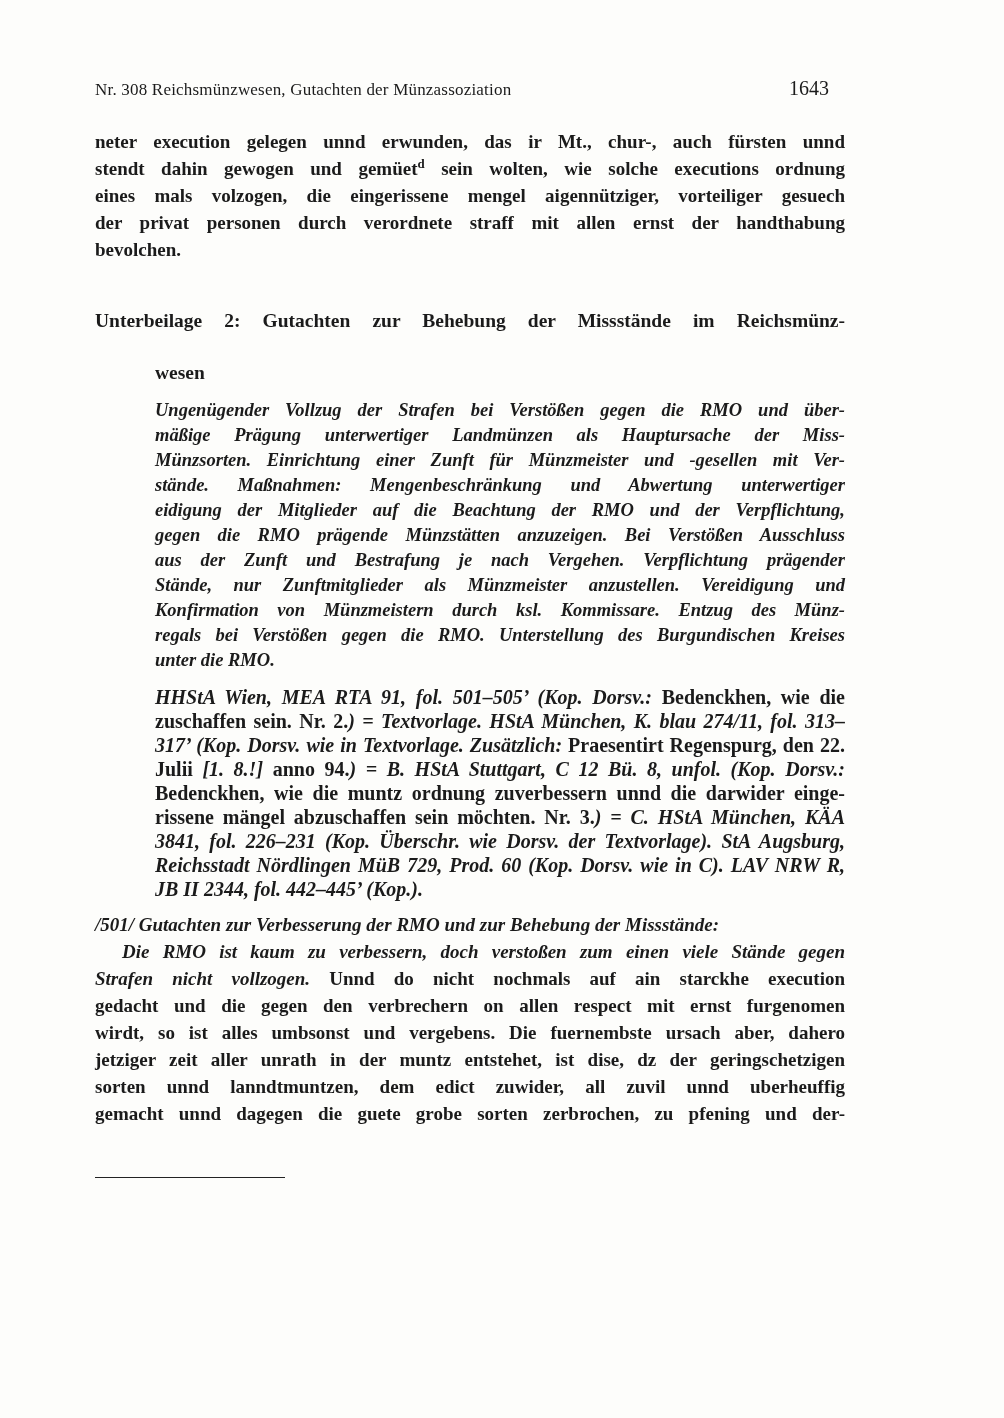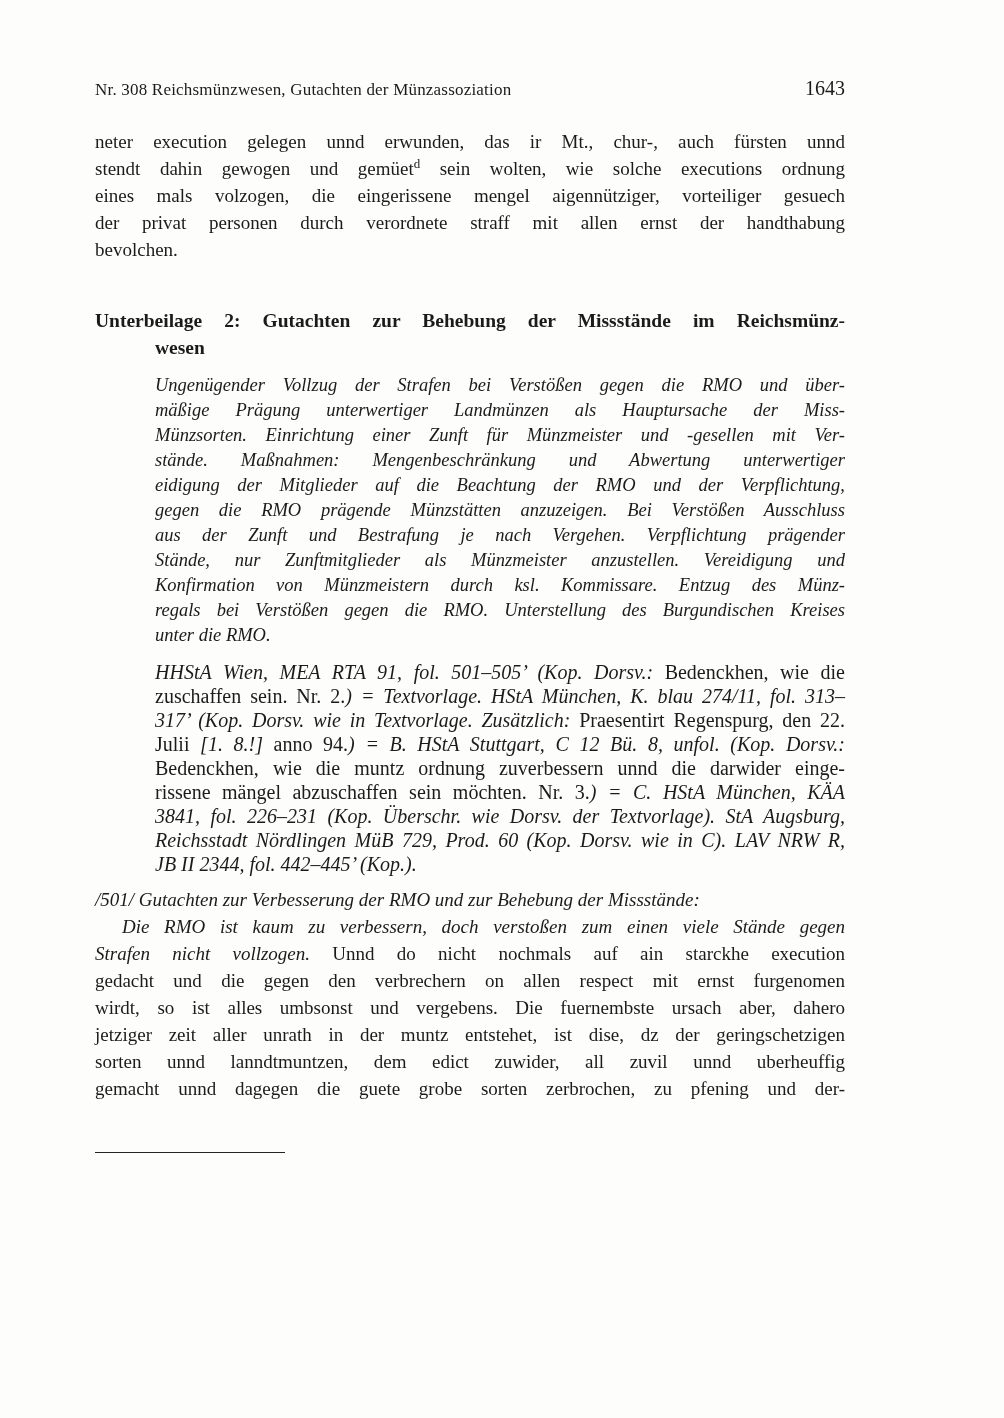--- a/index.html
+++ b/index.html
@@ -5,31 +5,32 @@
   html,body{margin:0;padding:0;}
   body{background:#e8e8e8;font-family:"Liberation Serif", serif;}
   #page{
     width:1004px;height:1418px;background:#fdfdfb;color:#1b1b1b;
     margin:0 auto;box-sizing:border-box;
     padding:80px 159px 0 95px;position:relative;
   }
   
   .header{position:relative;height:24px;margin-bottom:24px;}
   .running-head{display:block;text-align:left;font-size:17px;letter-spacing:.2px;}
-  .pagenum{position:absolute;right:0;top:-3px;font-size:20px;}
+  .pagenum{position:absolute;right:16px;top:-3px;font-size:20px;}
   
   .block{margin:0;}
   .line{
     text-align:justify;text-align-last:justify;
     -moz-text-align-last:justify;
     white-space:normal;
+    font-weight:bold;
   }
   .line.last{text-align-last:left;-moz-text-align-last:left;}
   .line.ind{padding-left:27px;}
-  .line.ind2{padding-left:60px;}
+  .line.ind2{padding-left:60px;margin-top:25px;}
   .i{font-style:italic;}
   .sup{vertical-align:super;font-size:0.68em;line-height:0;}
   
   .body{font-size:19px;line-height:27px;}
   .heading{font-size:19.5px;line-height:27px;font-weight:bold;margin-top:44px;margin-bottom:12px;}
   .regest{font-size:18.5px;line-height:25px;font-style:italic;margin-left:60px;margin-bottom:12px;}
   .source{font-size:20px;line-height:24px;margin-left:60px;margin-bottom:10px;}
   
   .footnote-rule{width:190px;height:1px;background:#232323;border:0;margin:50px 0 10px 0;}
   .footnote{font-size:17px;line-height:23px;}

